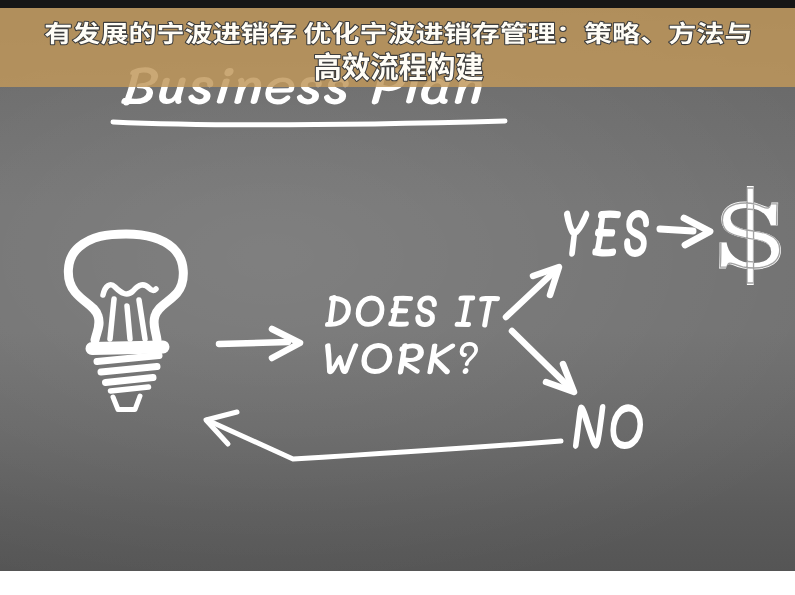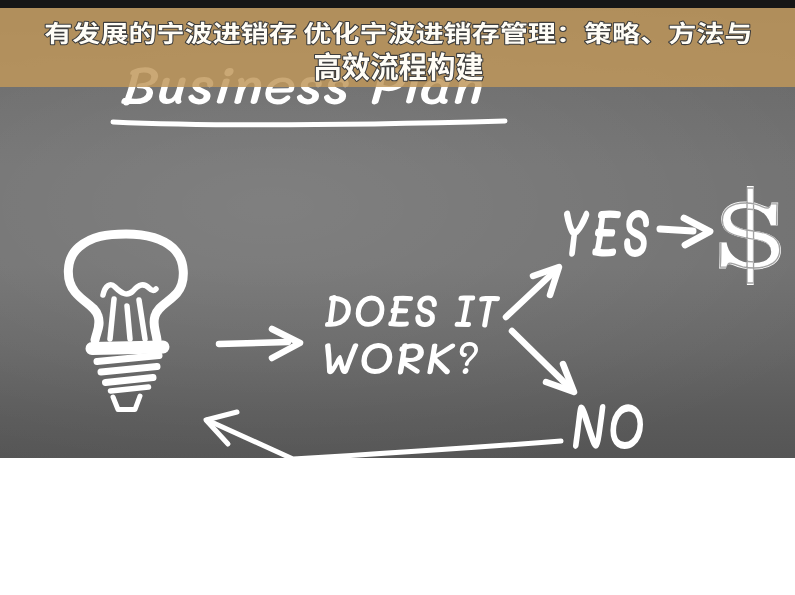--- a/index.html
+++ b/index.html
@@ -1,16 +1,16 @@
 <!DOCTYPE html>
 <html><head>
 <meta charset="utf-8">
 <style>
   html,body{margin:0;padding:0;}
-  .stage{position:relative;width:795px;height:458px;overflow:hidden;
+  .stage{position:relative;width:795px;height:571px;overflow:hidden;
     background:
       radial-gradient(ellipse 120% 90% at 34% 45%, rgba(255,255,255,0.10), rgba(255,255,255,0) 68%),
       linear-gradient(180deg,#5e5e5e 0%,#6a6a6a 16%,#717171 36%,#717171 58%,#666666 76%,#5b5b5b 90%,#555555 100%);
     font-family:"Liberation Sans",sans-serif;}
   .stage svg{position:absolute;left:0;top:0;}
   .hidden-text{position:absolute;left:0;top:0;width:100%;height:100%;pointer-events:none;}
   .hidden-text span{position:absolute;color:transparent;white-space:nowrap;
     font-family:"Liberation Sans",sans-serif;}
 </style>
 </head>

